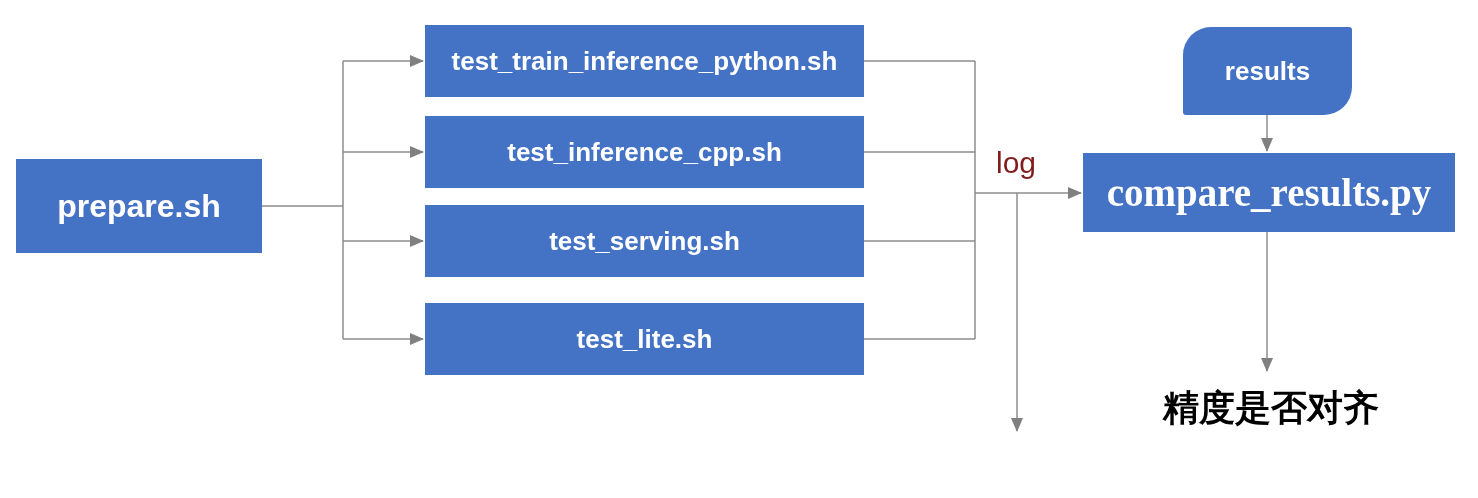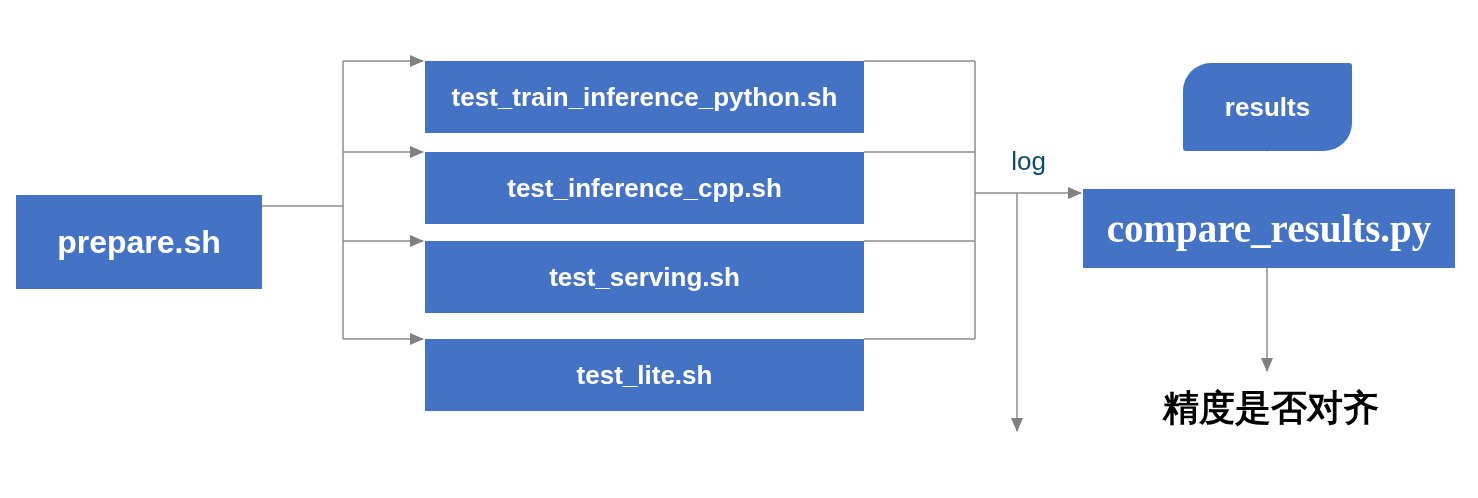--- a/index.html
+++ b/index.html
@@ -25,38 +25,37 @@
   .node {
     position: absolute;
     background: #4472C4;
     color: #ffffff;
     font-weight: bold;
     display: flex;
     align-items: center;
     justify-content: center;
     text-align: center;
     box-sizing: border-box;
-    margin-top: 36px;
   }
   .node-prepare   { left: 16px;   top: 159px; width: 246px; height: 94px; font-size: 32px; }
   .node-test      { left: 425px;  width: 439px; height: 72px; font-size: 26px; }
   .node-test-0    { top: 25px; }
   .node-test-1    { top: 116px; justify-content: center; }
   .node-test-2    { top: 205px; }
   .node-test-3    { top: 303px; }
   .node-results   { left: 1183px; top: 27px;  width: 169px; height: 88px; font-size: 26px;
                     border-radius: 28px 3px 28px 3px; }
   .node-compare   { left: 1083px; top: 153px; width: 372px; height: 79px; font-size: 39px; font-family: Liberation Serif, serif; }
   .edge-label-log {
     position: absolute;
     left: 986px; top: 146px;
     width: 60px;
-    font-size: 26px;
-    color: #0c4a6e;
-    text-align: right;
+    font-size: 30px;
+    color: #7f1d1d;
+    text-align: center;
   }
   .annotation {
     position: absolute;
     font-size: 36px;
     font-weight: bold;
     color: #000000;
     white-space: nowrap;
   }
   .annotation-function { left: 915px;  top: 443px; }
   .annotation-accuracy { left: 1163px; top: 384px; }

